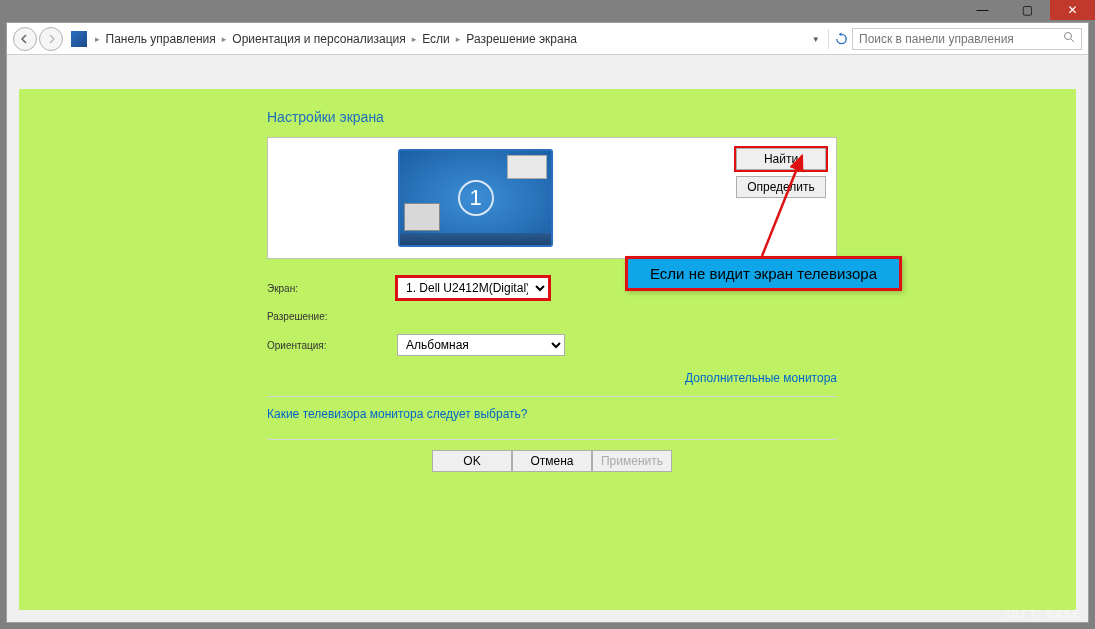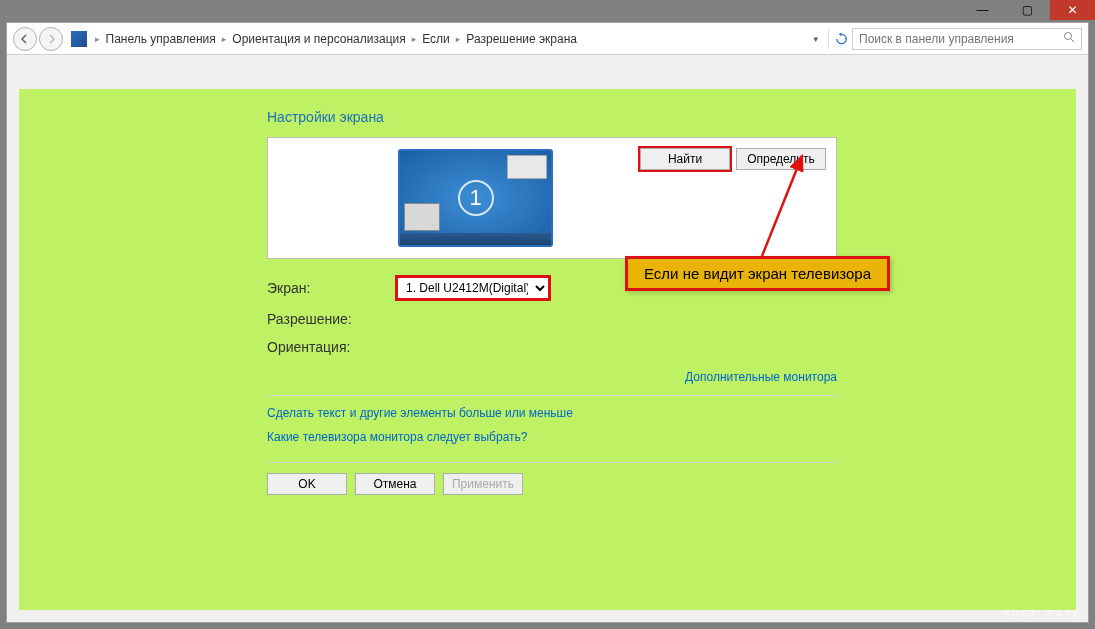--- a/index.html
+++ b/index.html
@@ -31,46 +31,46 @@
   .page-title { color: #1e6fbf; font-size: 14px; font-weight: 400; margin-bottom: 12px; }
 
   .preview-box { border: 1px solid #c0c0c0; background: #fff; height: 122px; display: flex; align-items: center; position: relative; padding-left: 130px; }
   .monitor-wrap { position: relative; }
   .monitor { width: 155px; height: 98px; border: 2px solid #2a6ec2; background: radial-gradient(ellipse at center, #3d8ed6 0%, #1a5fa5 100%); border-radius: 3px; position: relative; overflow: hidden; }
   .monitor .num { position: absolute; top: 50%; left: 50%; transform: translate(-50%, -50%); width: 36px; height: 36px; border-radius: 50%; border: 2px solid rgba(255,255,255,0.8); color: #fff; font-size: 22px; display: flex; align-items: center; justify-content: center; }
   .monitor .taskbar { position: absolute; bottom: 0; left: 0; right: 0; height: 12px; background: linear-gradient(#2a5a92,#1b4470); }
   .monitor .win-top { position: absolute; top: 4px; right: 4px; width: 40px; height: 24px; border: 1px solid #aaa; background: #e8e8e8; }
   .monitor .win-bot { position: absolute; bottom: 14px; left: 4px; width: 36px; height: 28px; border: 1px solid #888; background: #d8d8d8; }
 
-  .side-btns { position: absolute; right: 10px; top: 10px; display: flex; gap: 6px; align-items: flex-end; }
+  .side-btns { position: absolute; right: 10px; top: 10px; display: flex; flex-direction: column; gap: 6px; align-items: flex-end; }
   .side-btns button { width: 90px; height: 22px; font-size: 12px; border: 1px solid #adadad; background: #efefef; cursor: pointer; }
   .side-btns .highlight { outline: 2px solid #d11; outline-offset: 0px; }
 
   .form-rows { margin-top: 18px; }
   .form-row { display: flex; align-items: center; margin-bottom: 12px; }
-  .form-row label { width: 130px; font-size: 14px; color: #333; }
+  .form-row label { width: 130px; font-size: 10px; color: #333; }
   .form-row .select-wrap { position: relative; }
   .form-row select { font-size: 12px; border: 1px solid #adadad; background: #fff; padding: 2px 4px; height: 22px; }
   .form-row .select-highlight select { border: 1px solid #d11; }
   .form-row .select-highlight { outline: 2px solid #d11; padding: 0; }
   select { appearance: auto; }
 
   .adv-link { text-align: right; margin-top: 6px; }
   .adv-link a { color: #0066cc; font-size: 12px; text-decoration: none; cursor: pointer; }
 
   .divider { border-top: 1px solid #d8d8d8; margin: 10px 0; }
 
   .help-links { margin-top: 6px; }
   .help-links a { display: block; color: #0066cc; font-size: 12px; text-decoration: none; margin-bottom: 10px; cursor: pointer; }
 
-  .bottom-bar { border-top: 1px solid #d8d8d8; margin-top: 18px; padding-top: 10px; display: flex; justify-content: flex-start; gap: 8px; }
+  .bottom-bar { border-top: 1px solid #d8d8d8; margin-top: 18px; padding-top: 10px; display: flex; justify-content: center; gap: 0; }
   .bottom-bar button { width: 80px; height: 22px; font-size: 12px; border: 1px solid #adadad; background: #efefef; cursor: pointer; }
   .bottom-bar button:disabled { color: #aaa; cursor: default; }
 
-  .callout { position: absolute; left: 625px; top: 256px; border: 3px solid #d11; background: #eab308; padding: 6px 16px; font-size: 15px; color: #000; white-space: nowrap; box-shadow: 2px 2px 5px rgba(0,0,0,0.2); }
+  .callout { position: absolute; left: 625px; top: 256px; border: 3px solid #d11; background: #0ea5e9; padding: 6px 22px; font-size: 15px; color: #000; white-space: nowrap; box-shadow: 2px 2px 5px rgba(0,0,0,0.2); }
   .arrow-svg { position: absolute; left: 722px; top: 146px; pointer-events: none; }
 
   .watermark { position: absolute; right: 14px; bottom: 8px; font-size: 11px; color: rgba(255,255,255,0.6); letter-spacing: 2px; font-family: monospace; }
 </style>
 </head>
 <body>
 
 <div class="titlebar">
   <div class="tb-btn tb-min">—</div>
   <div class="tb-btn tb-max">▢</div>
@@ -147,31 +147,35 @@
             <select style="width:152px;">
               <option>1. Dell U2412M(Digital)</option>
             </select>
           </div>
         </div>
         <div class="form-row">
           <label>Разрешение:</label>
         </div>
         <div class="form-row">
           <label>Ориентация:</label>
+          <div class="select-wrap">
+            <select style="width:168px;">
+              <option>Альбомная</option>
+            </select>
+          </div>
         </div>
       </div>
 
       <div class="adv-link">
         <a>Дополнительные монитора</a>
       </div>
 
       <div class="divider"></div>
 
       <div class="help-links">
-        <a>Сделать текст и другие элементы больше или меньше</a>
         <a>Какие телевизора монитора следует выбрать?</a>
       </div>
 
       <div class="bottom-bar">
         <button>OK</button>
         <button>Отмена</button>
         <button disabled="">Применить</button>
       </div>
     </div>
   </div>

